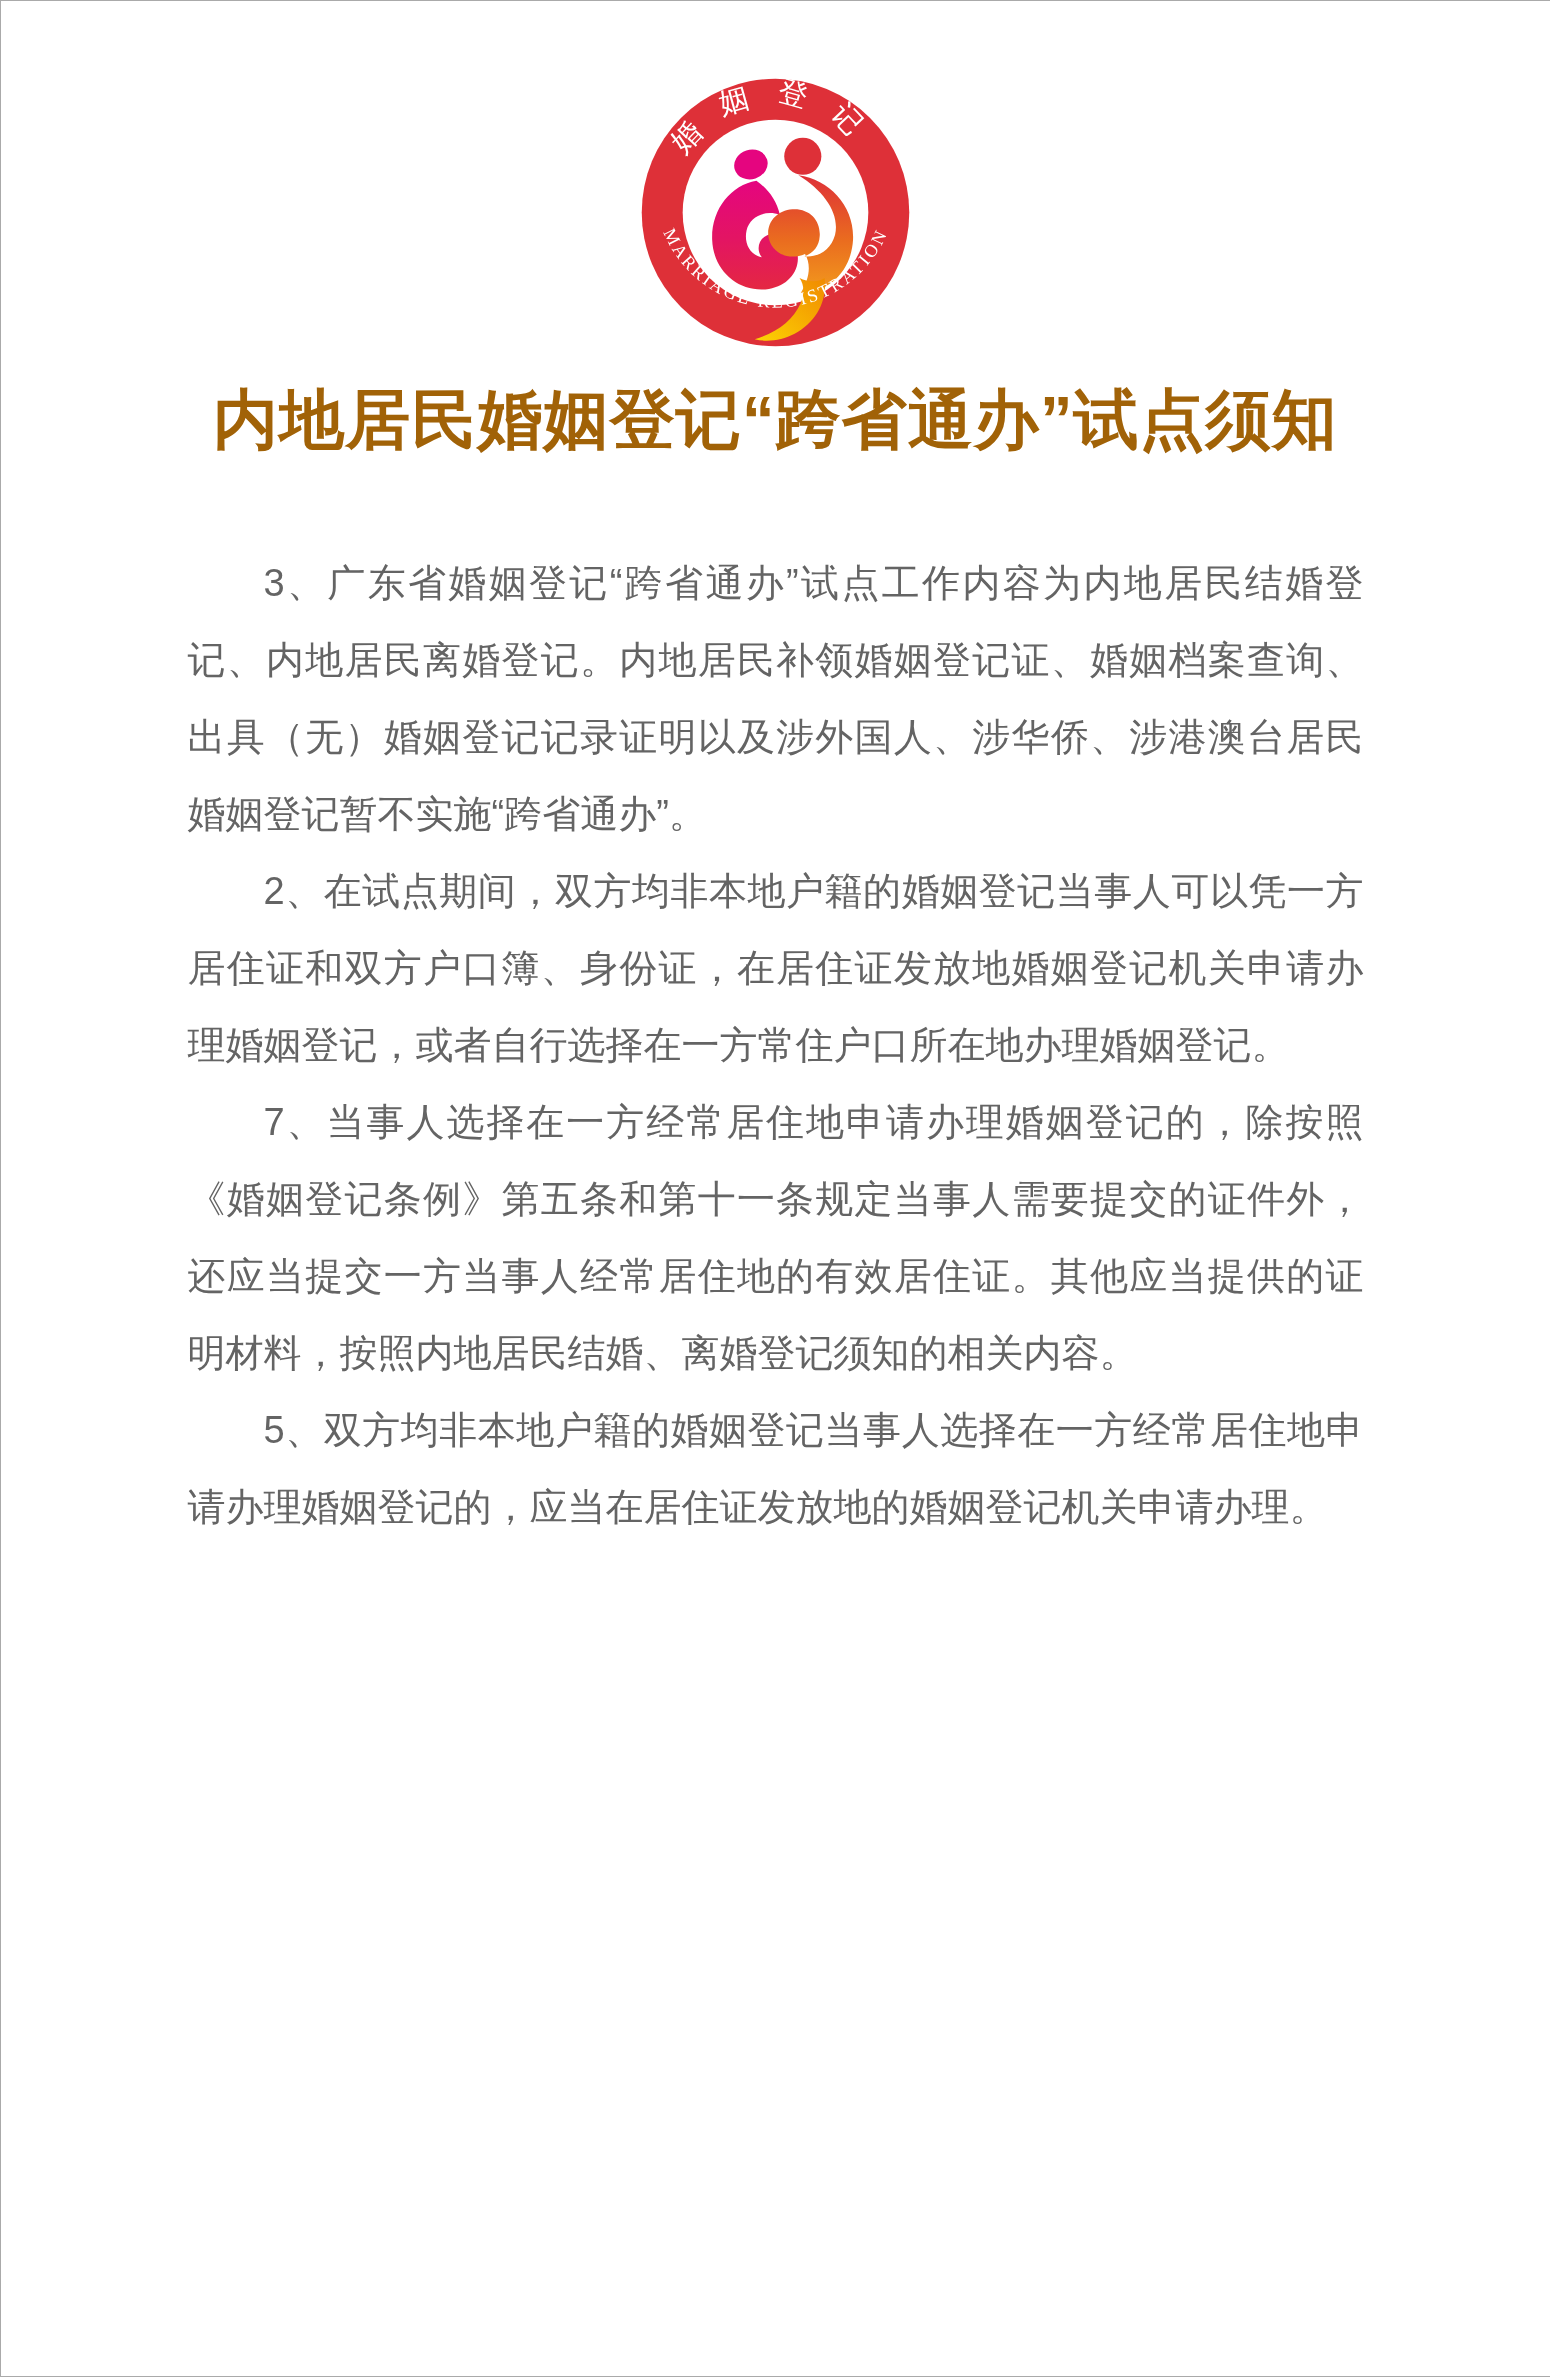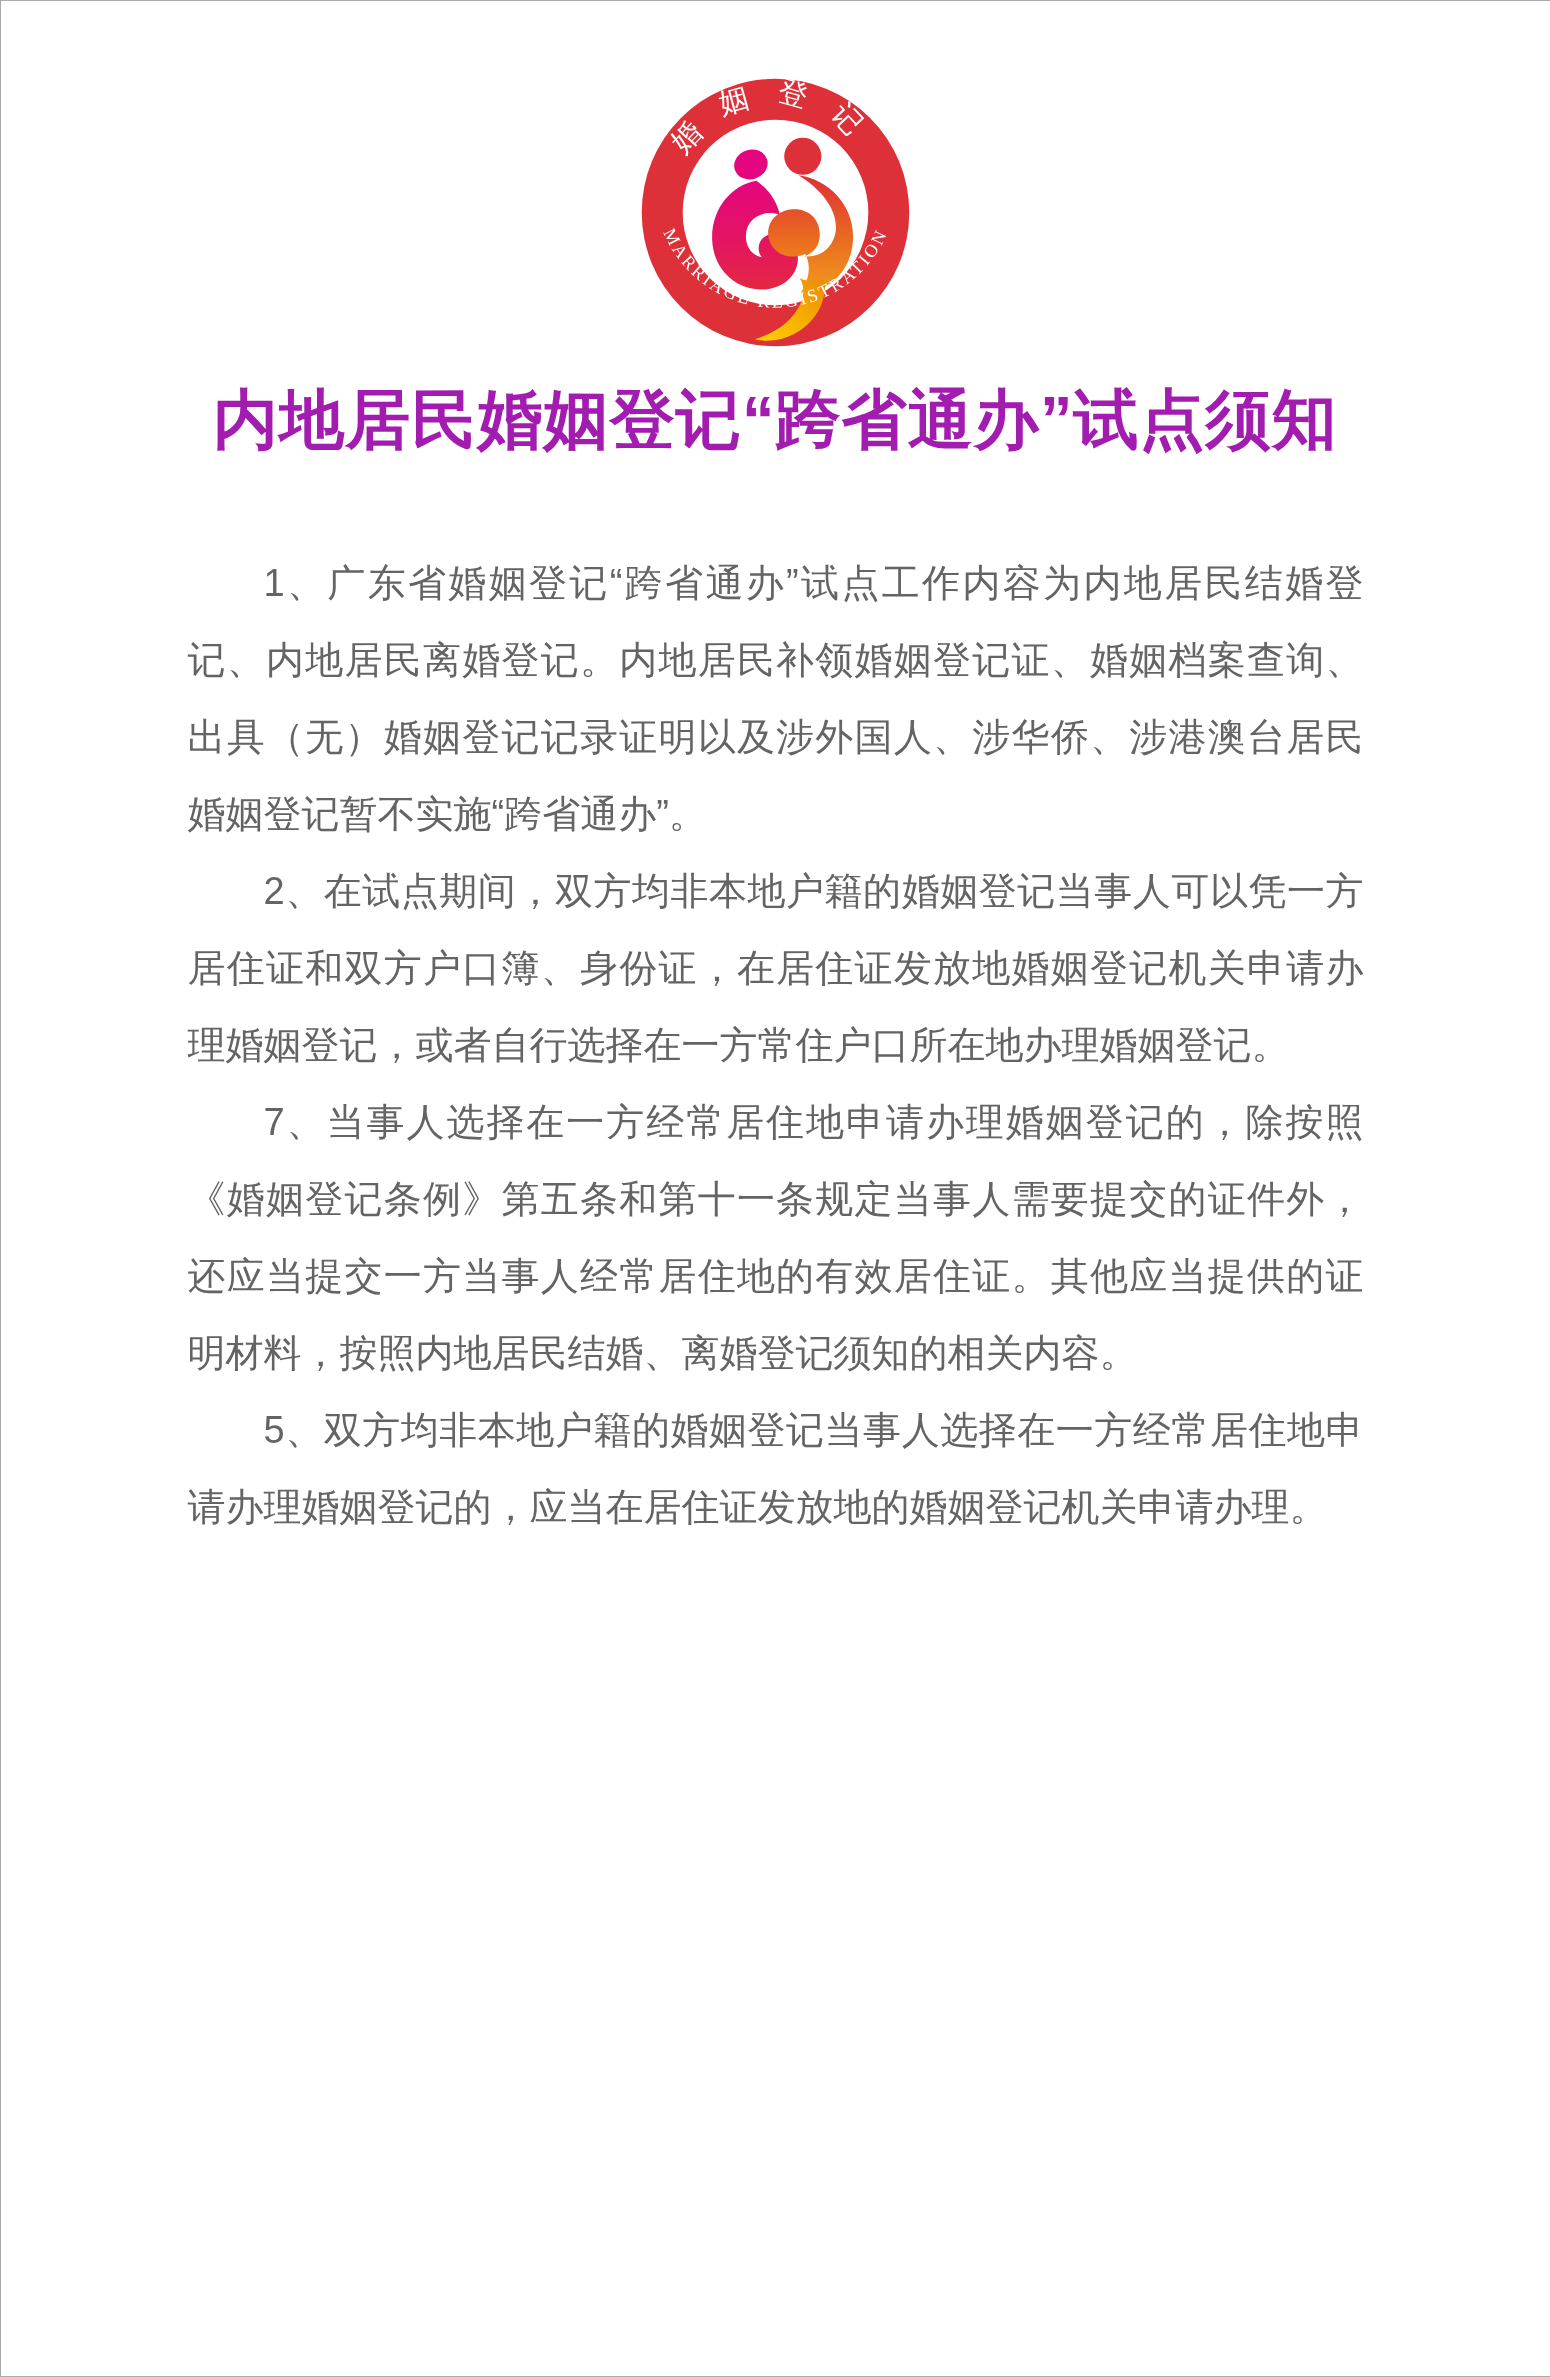--- a/index.html
+++ b/index.html
@@ -31,21 +31,21 @@
     font-size: 33px;
     letter-spacing: 5px;
     fill: #ffffff;
   }
   .title {
     margin: 32px 0 0 0;
     text-align: center;
     font-size: 65px;
     line-height: 1.2;
     font-weight: 900;
-    color: #a21caf;
+    color: #a16207;
     letter-spacing: 1.1px;
   }
   .content {
     width: 1176px;
     margin: 86px auto 0;
   }
   .para {
     margin: 0;
     font-size: 38px;
     line-height: 77px;
@@ -119,20 +119,20 @@
       </text>
       <text class="logo-en-text" text-anchor="middle">
         <textPath href="#arcBottom" startOffset="50%">MARRIAGE REGISTRATION</textPath>
       </text>
     </svg>
   </div>
 
   <h1 class="title">内地居民婚姻登记“跨省通办”试点须知</h1>
 
   <div class="content">
-    <p class="para">1、广东省婚姻登记“跨省通办”试点工作内容为内地居民结婚登记、内地居民离婚登记。内地居民补领婚姻登记证、婚姻档案查询、出具（无）婚姻登记记录证明以及涉外国人、涉华侨、涉港澳台居民婚姻登记暂不实施“跨省通办”。</p>
+    <p class="para">3、广东省婚姻登记“跨省通办”试点工作内容为内地居民结婚登记、内地居民离婚登记。内地居民补领婚姻登记证、婚姻档案查询、出具（无）婚姻登记记录证明以及涉外国人、涉华侨、涉港澳台居民婚姻登记暂不实施“跨省通办”。</p>
     <p class="para">2、在试点期间，双方均非本地户籍的婚姻登记当事人可以凭一方居住证和双方户口簿、身份证，在居住证发放地婚姻登记机关申请办理婚姻登记，或者自行选择在一方常住户口所在地办理婚姻登记。</p>
     <p class="para">7、当事人选择在一方经常居住地申请办理婚姻登记的，除按照《婚姻登记条例》第五条和第十一条规定当事人需要提交的证件外，还应当提交一方当事人经常居住地的有效居住证。其他应当提供的证明材料，按照内地居民结婚、离婚登记须知的相关内容。</p>
     <p class="para">5、双方均非本地户籍的婚姻登记当事人选择在一方经常居住地申请办理婚姻登记的，应当在居住证发放地的婚姻登记机关申请办理。</p>
   </div>
 
 </div>
 
 
 </body></html>

